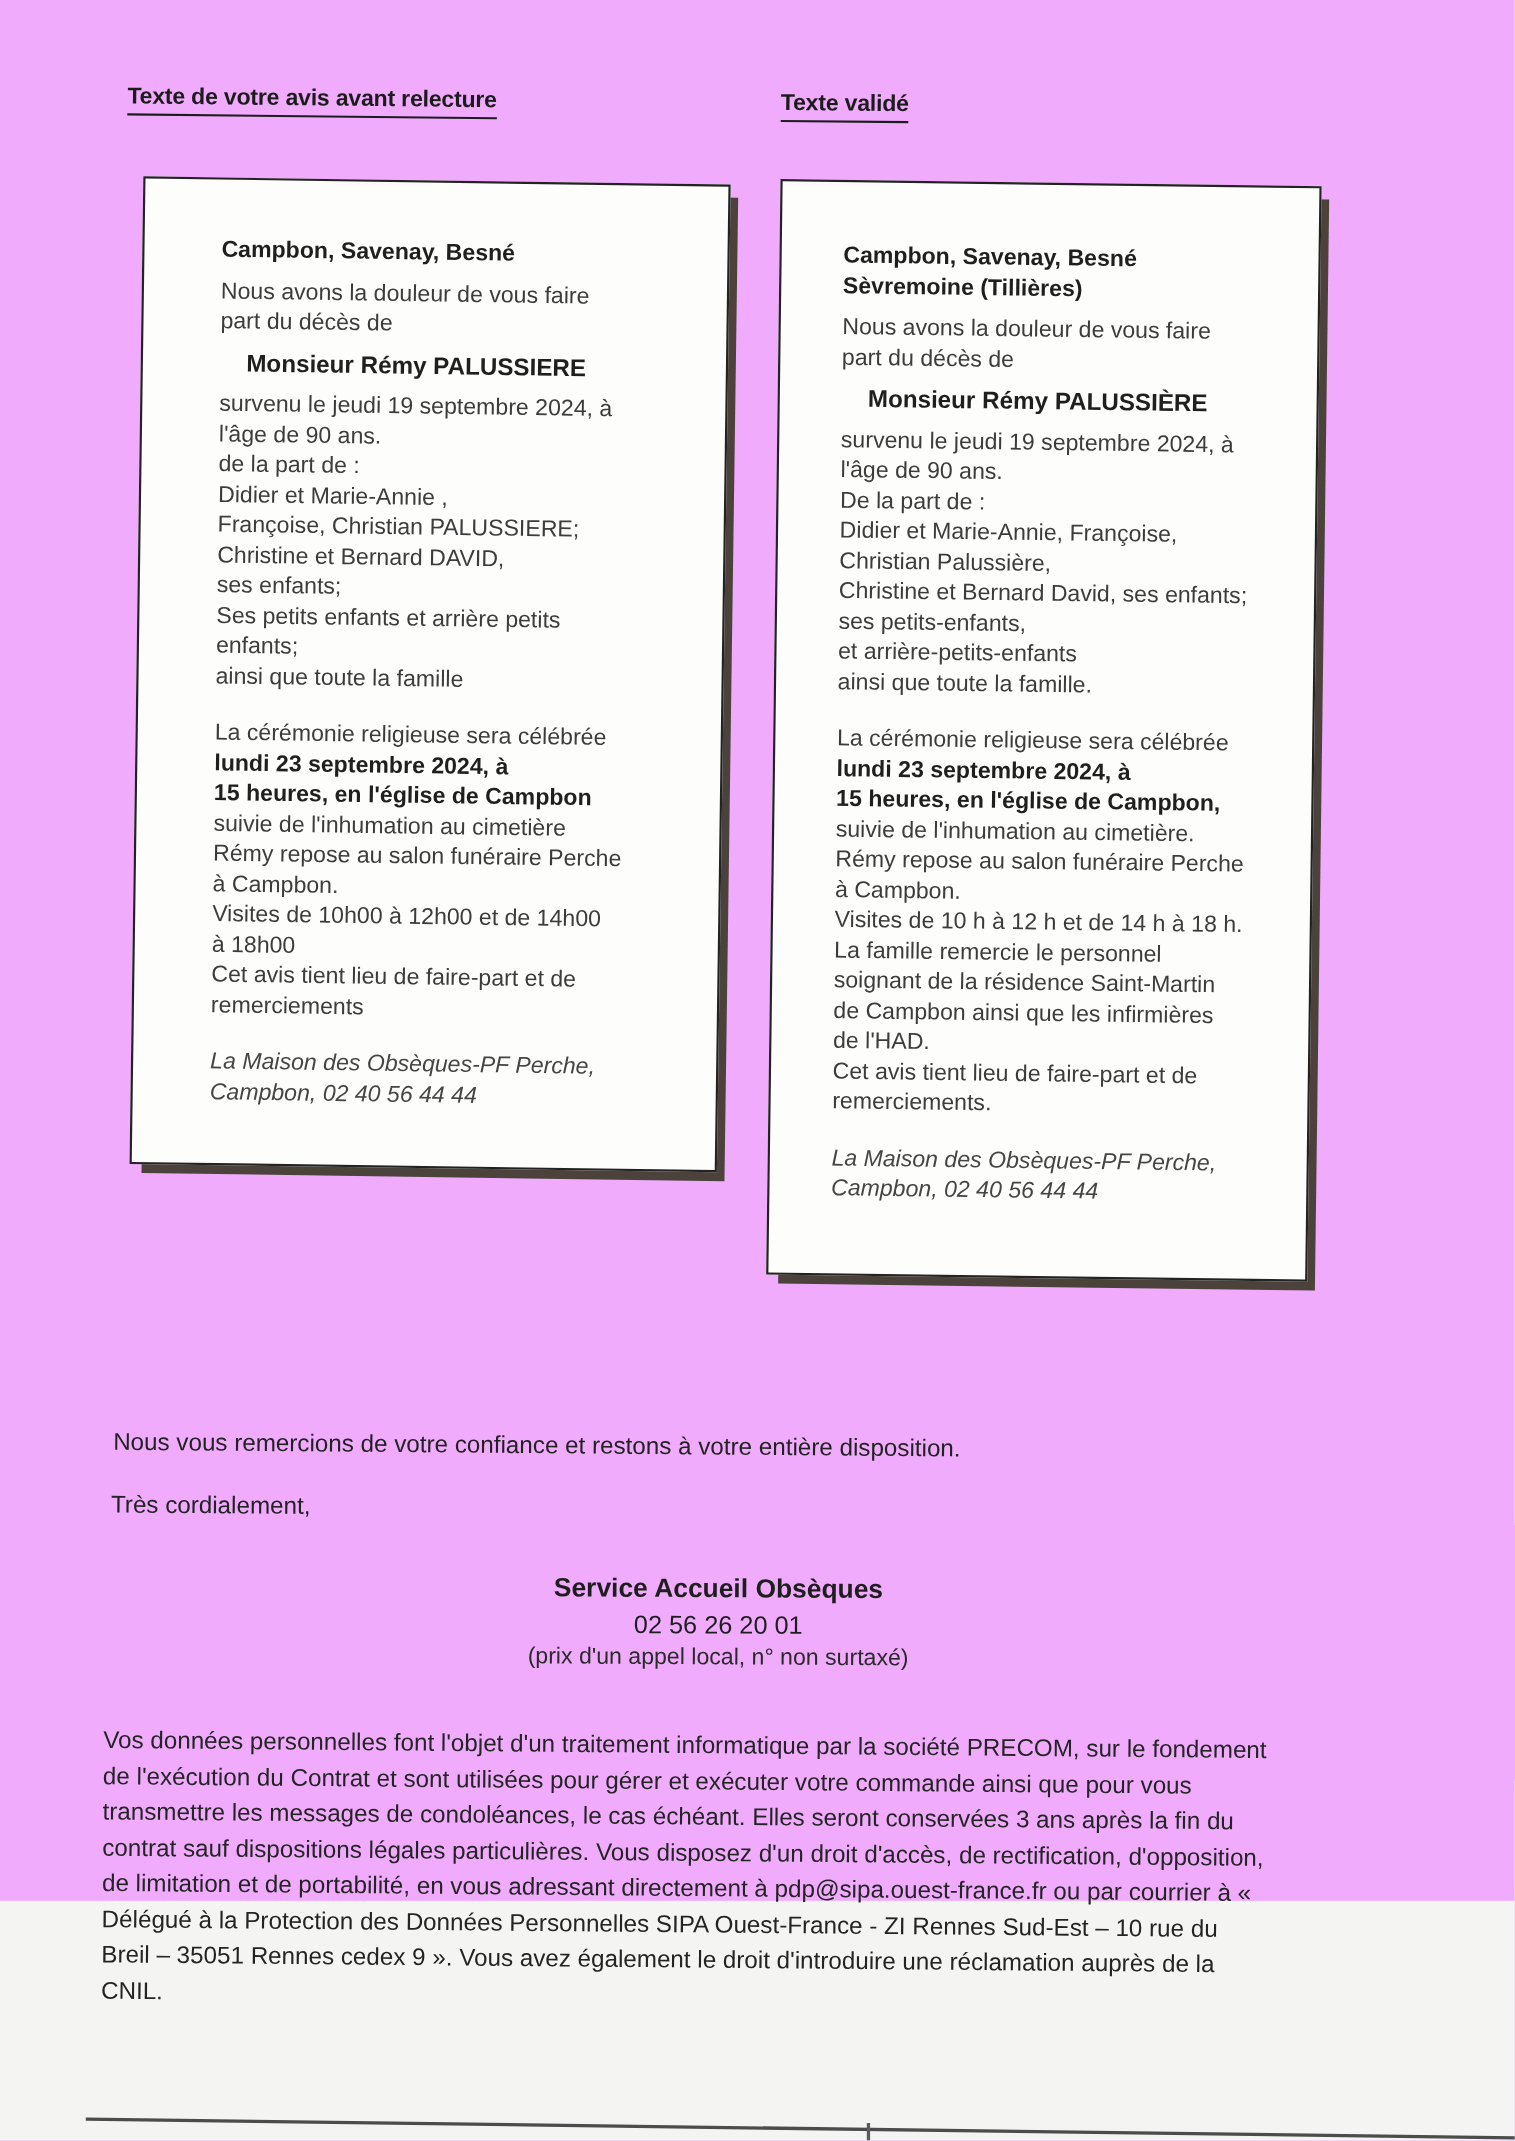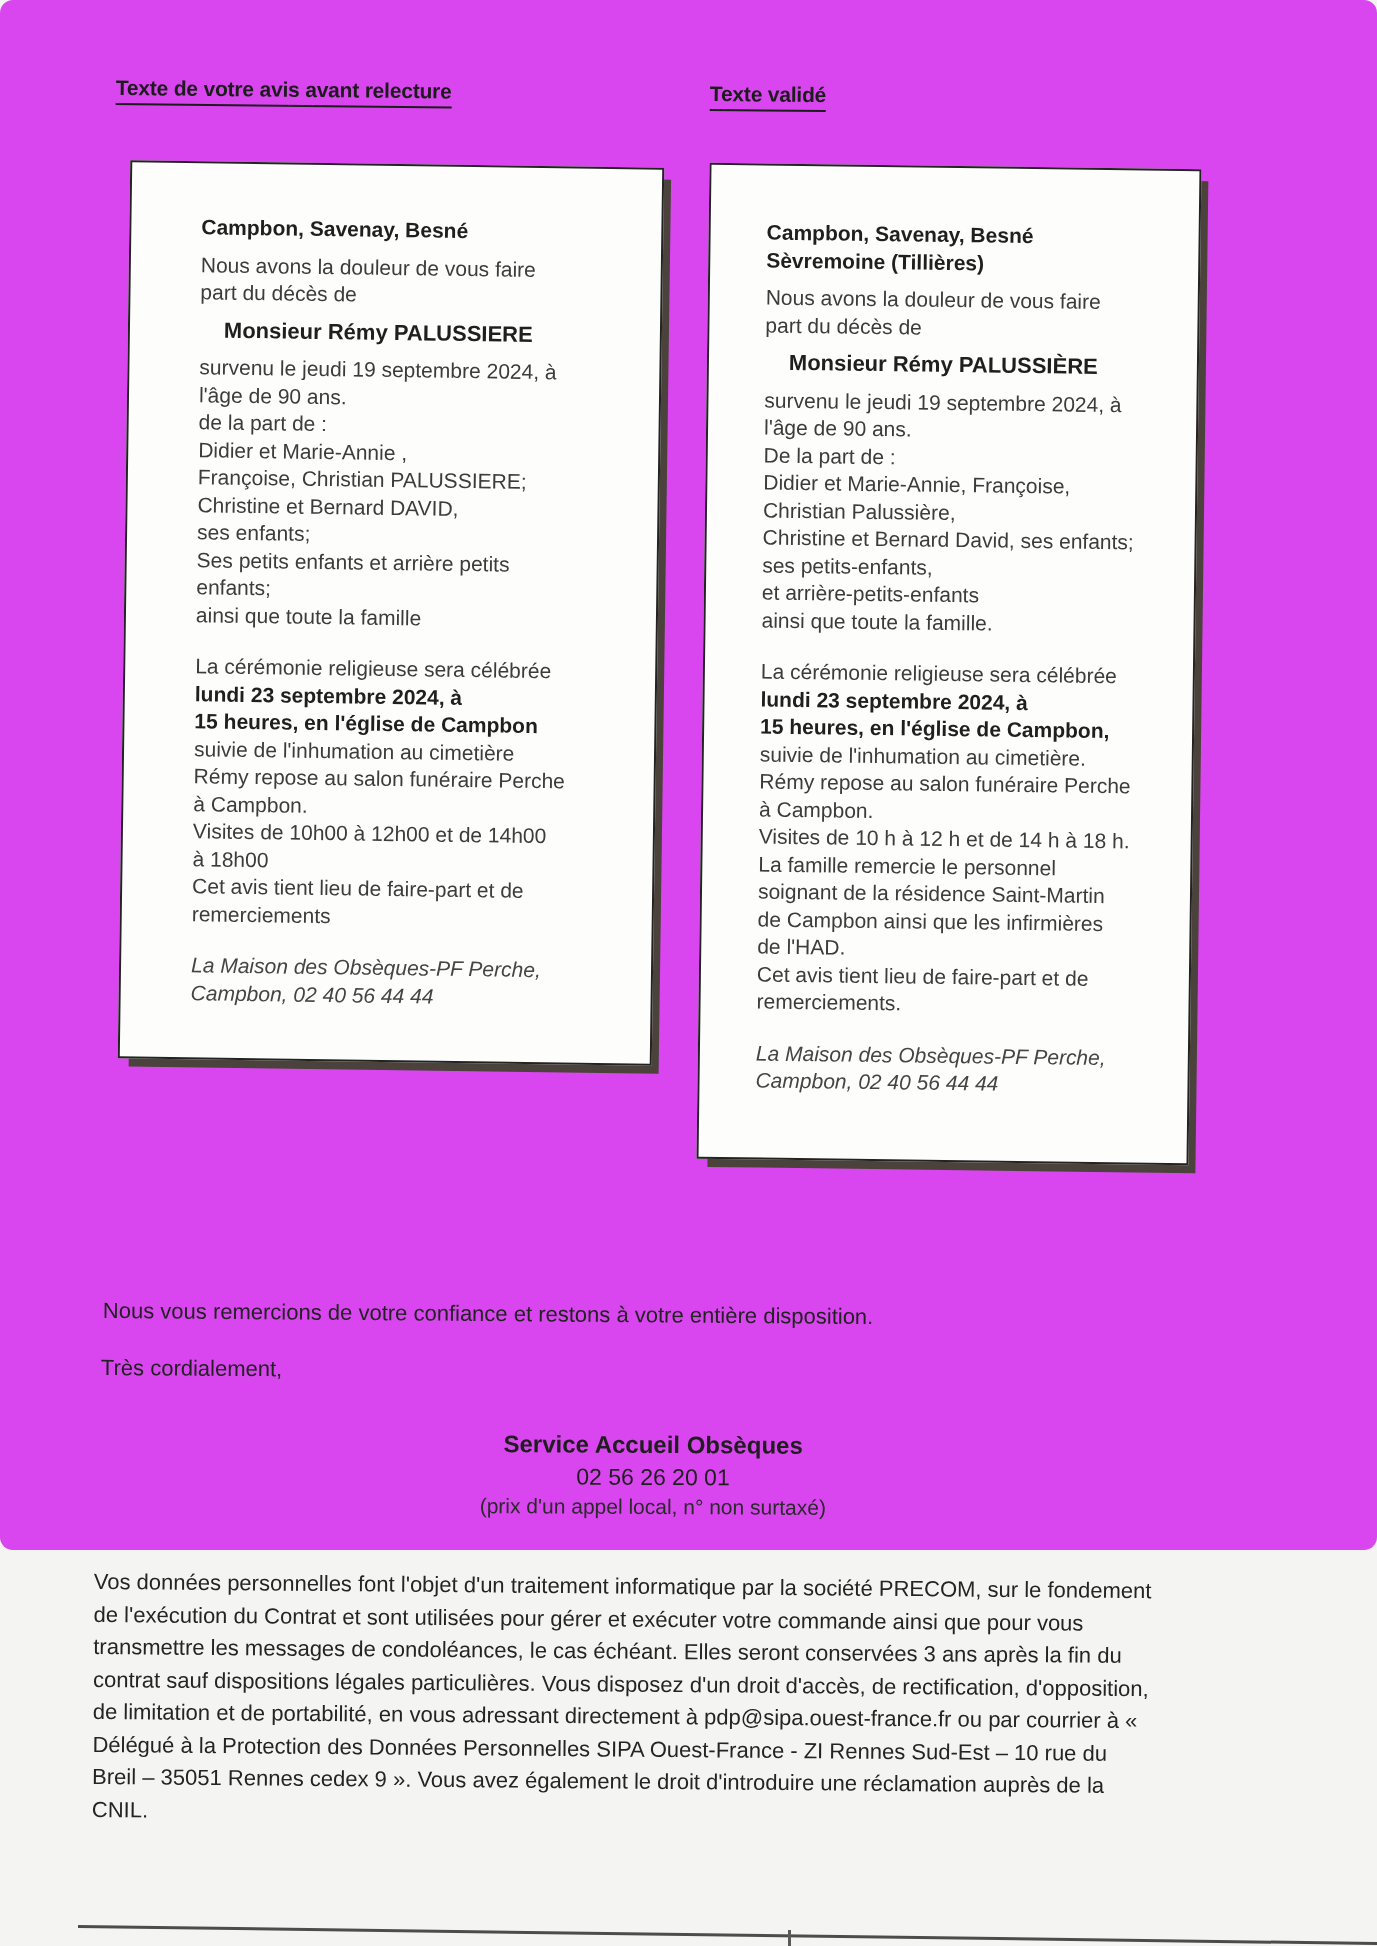--- a/index.html
+++ b/index.html
@@ -5,23 +5,22 @@
   html,body{margin:0;padding:0;}
   body{
     width:1377px;height:1946px;
     background:#f4f4f2;
     font-family:"Liberation Sans", sans-serif;
     color:#383838;
     overflow:hidden;
   }
   .page{
     position:relative;
-    width:1377px;height:1550px;
-    background:#d946ef;
-    border-radius:13px;
+    width:1377px;height:1728px;
+    background:#f0abfc;
   }
   
   .col-heading{
     position:absolute;
     font-weight:bold;
     font-size:21px;
     color:#1c1c1c;
     letter-spacing:-0.2px;
     border-bottom:2.5px solid #1c1c1c;
     padding-bottom:3px;

